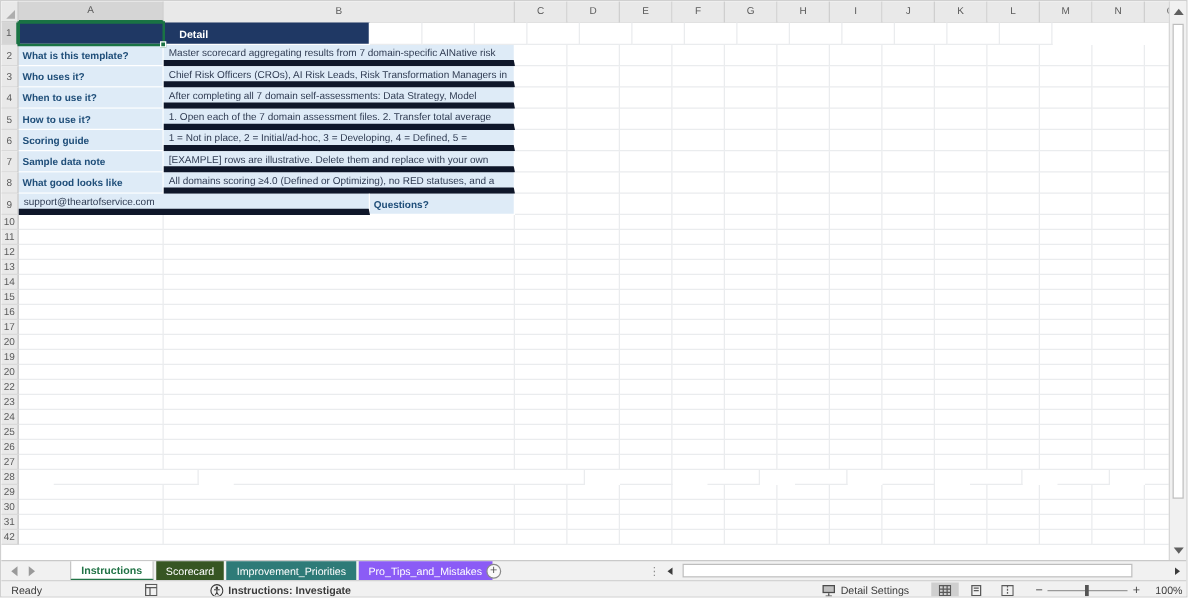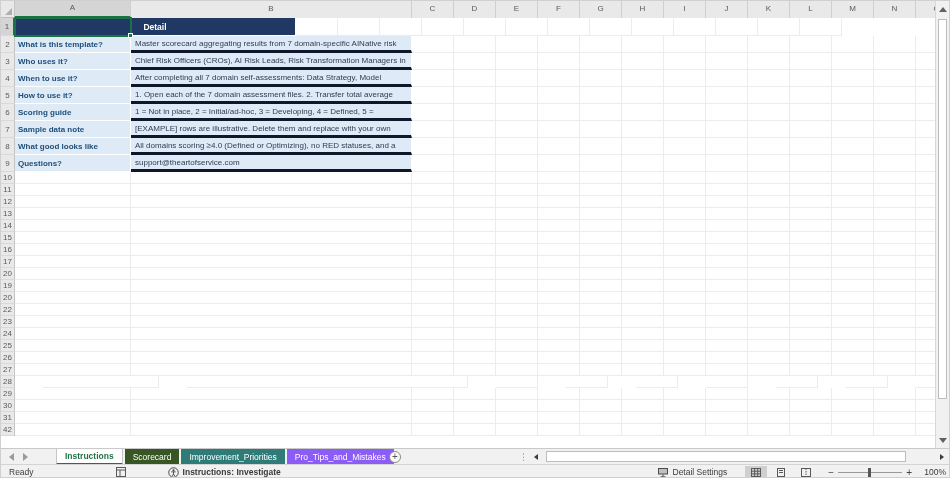--- a/index.html
+++ b/index.html
@@ -21,21 +21,21 @@
         background:#E9E9E9; border-right:1px solid #C4C4C4; border-bottom:1px solid #D9D9D9;
         display:flex; align-items:center; justify-content:center; }
   .rn.hl { background:#D5D5D5; border-right:2px solid #1A7344; }
   .cell { flex:0 0 auto; display:flex; align-items:center; overflow:hidden; white-space:nowrap;
           border-right:1px solid #EAECEE; border-bottom:1px solid #EAECEE; font-size:8px; color:#333; }
   .cell.thead { background:#1F3864; color:#FFFFFF; font-weight:bold; font-size:8.5px;
                 justify-content:center; border-right:1px solid #FFFFFF; border-bottom:1px solid #FFFFFF; }
   .cell.item { background:#DEEBF7; color:#1F4E79; font-weight:bold; padding-left:3px;
                border-right:1px solid #FFFFFF; border-bottom:1px solid #FFFFFF; }
   .cell.detail { background:#DEEBF7; color:#2F3B52; padding-left:4px;
-                 border-right:1px solid #FFFFFF; border-bottom:3px solid #0f172a; }
+                 border-right:1px solid #FFFFFF; border-bottom:5px solid #0f172a; }
 
   
   .sel-box { position:absolute; left:13px; top:16px; width:118px; height:20px;
              border:2px solid #1A7344; pointer-events:none; }
   .sel-handle { position:absolute; right:-3px; bottom:-3px; width:5px; height:5px;
                 background:#1A7344; border:1px solid #FFFFFF; }
 
   
   .vsb { position:absolute; right:0; top:0; width:14px; height:447px; background:#F1F1F1; border-left:1px solid #D7D7D7; }
   .vsb-btn { position:absolute; left:0; width:13px; height:16px; display:flex; align-items:center; justify-content:center; }
@@ -250,22 +250,22 @@
           <div class="cell" style="width: 42px;"></div>
           <div class="cell" style="width: 42px;"></div>
           <div class="cell" style="width: 42px;"></div>
           <div class="cell" style="width: 42px;"></div>
           <div class="cell" style="width: 42px;"></div>
           <div class="cell" style="width: 42px;"></div>
           <div class="cell" style="width: 42px;"></div>
         </div>
         <div class="grow" style="height: 17px;">
           <div class="rn">9</div>
+          <div class="cell detail" style="width: 281px;">support@theartofservice.com</div>
           <div class="cell item" style="width: 116px;">Questions?</div>
-          <div class="cell detail" style="width: 281px;">support@theartofservice.com</div>
           <div class="cell" style="width: 42px;"></div>
           <div class="cell" style="width: 42px;"></div>
           <div class="cell" style="width: 42px;"></div>
           <div class="cell" style="width: 42px;"></div>
           <div class="cell" style="width: 42px;"></div>
           <div class="cell" style="width: 42px;"></div>
           <div class="cell" style="width: 42px;"></div>
           <div class="cell" style="width: 42px;"></div>
           <div class="cell" style="width: 42px;"></div>
           <div class="cell" style="width: 42px;"></div>

